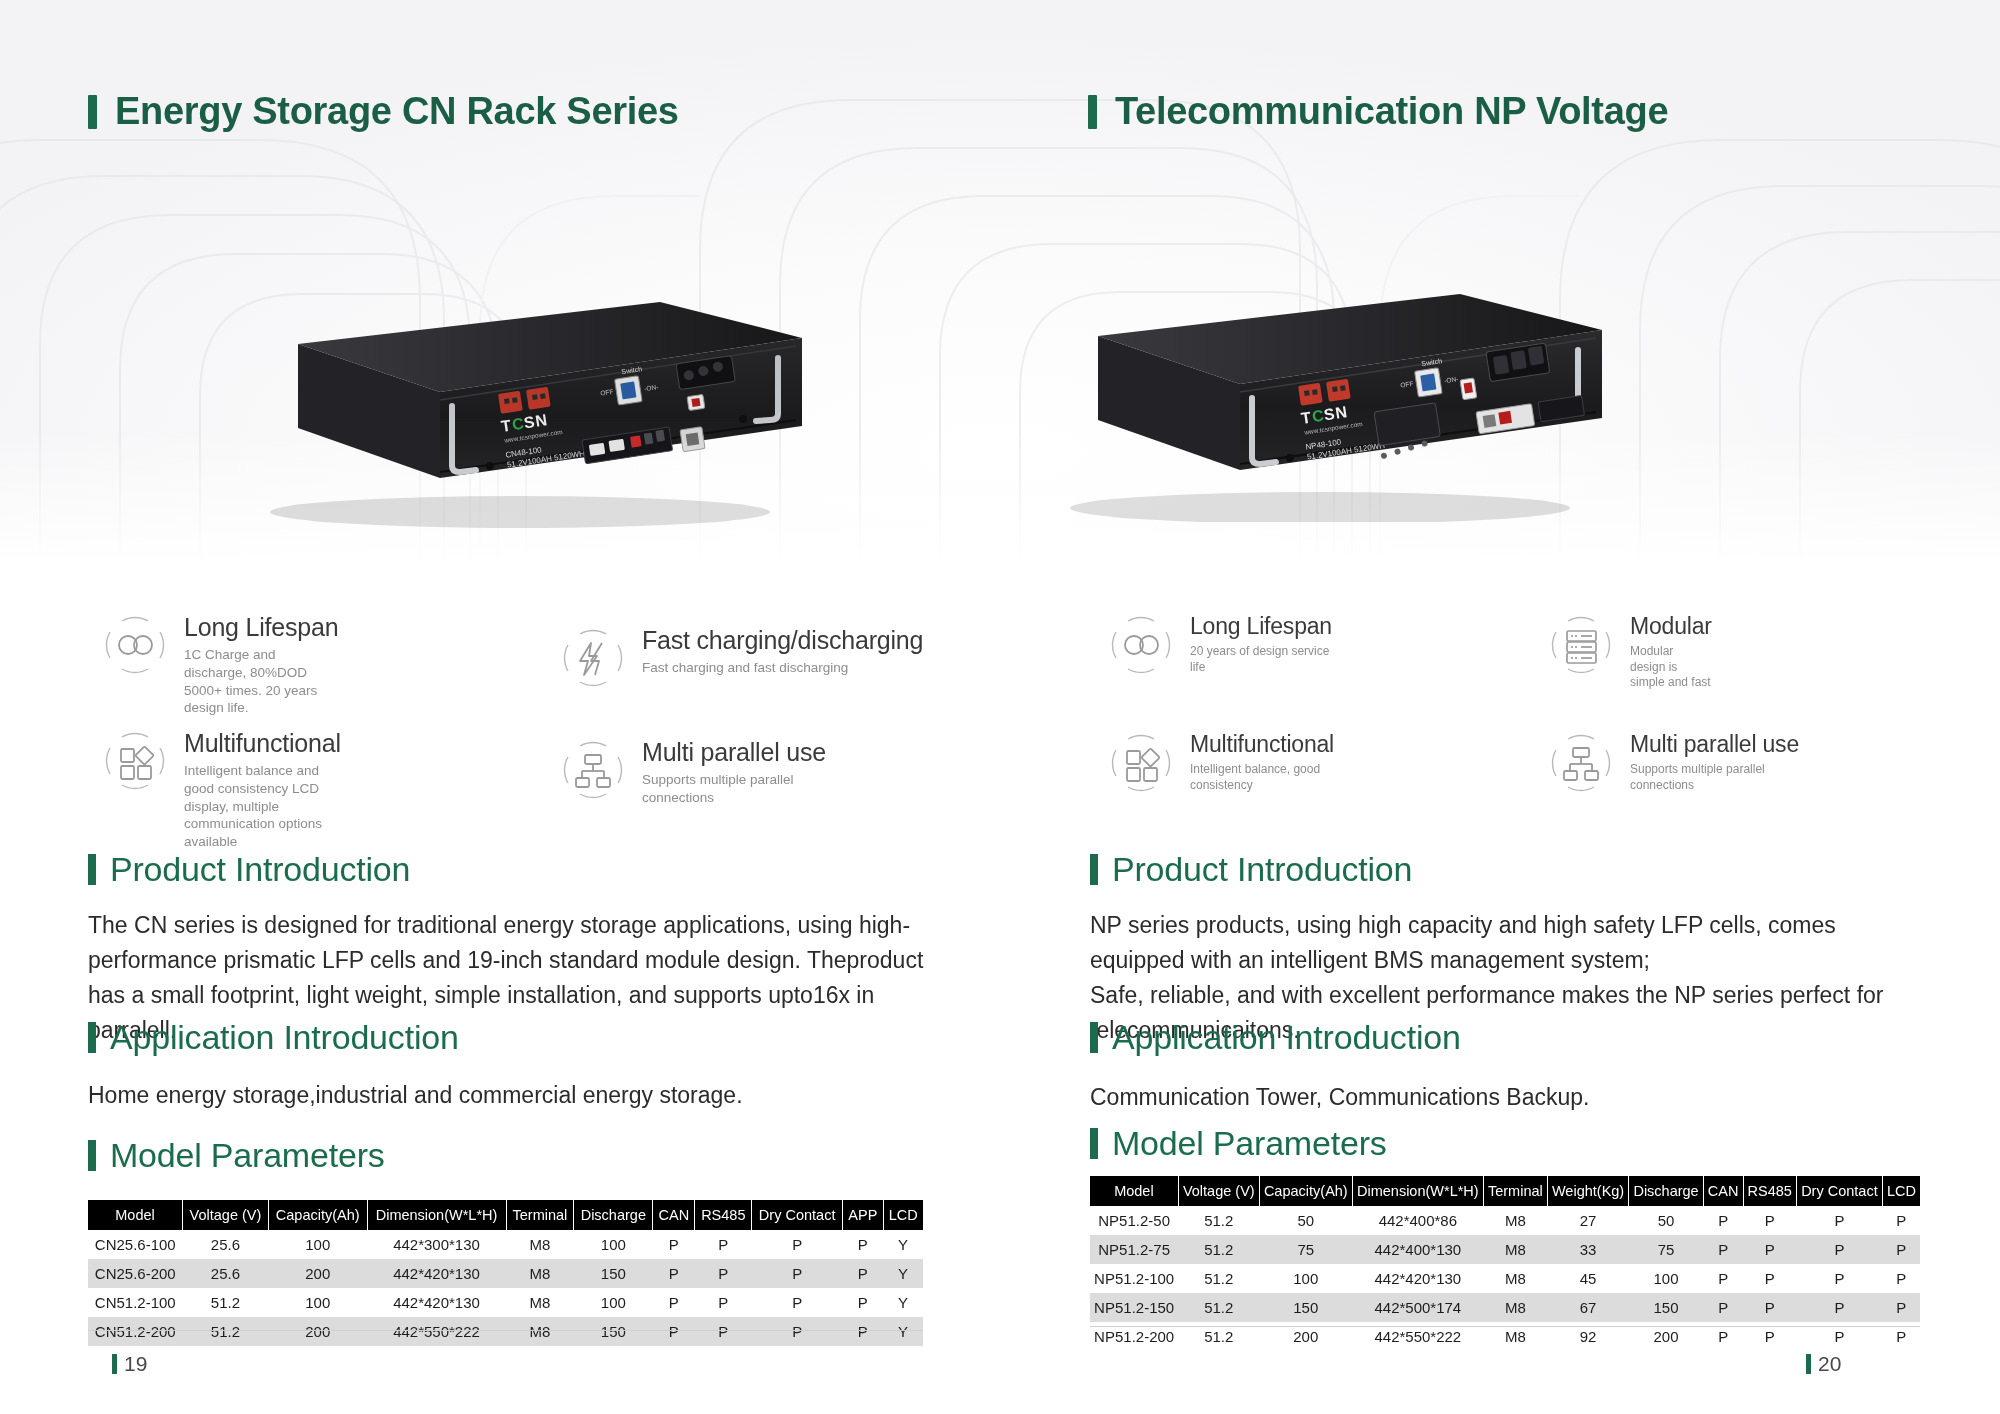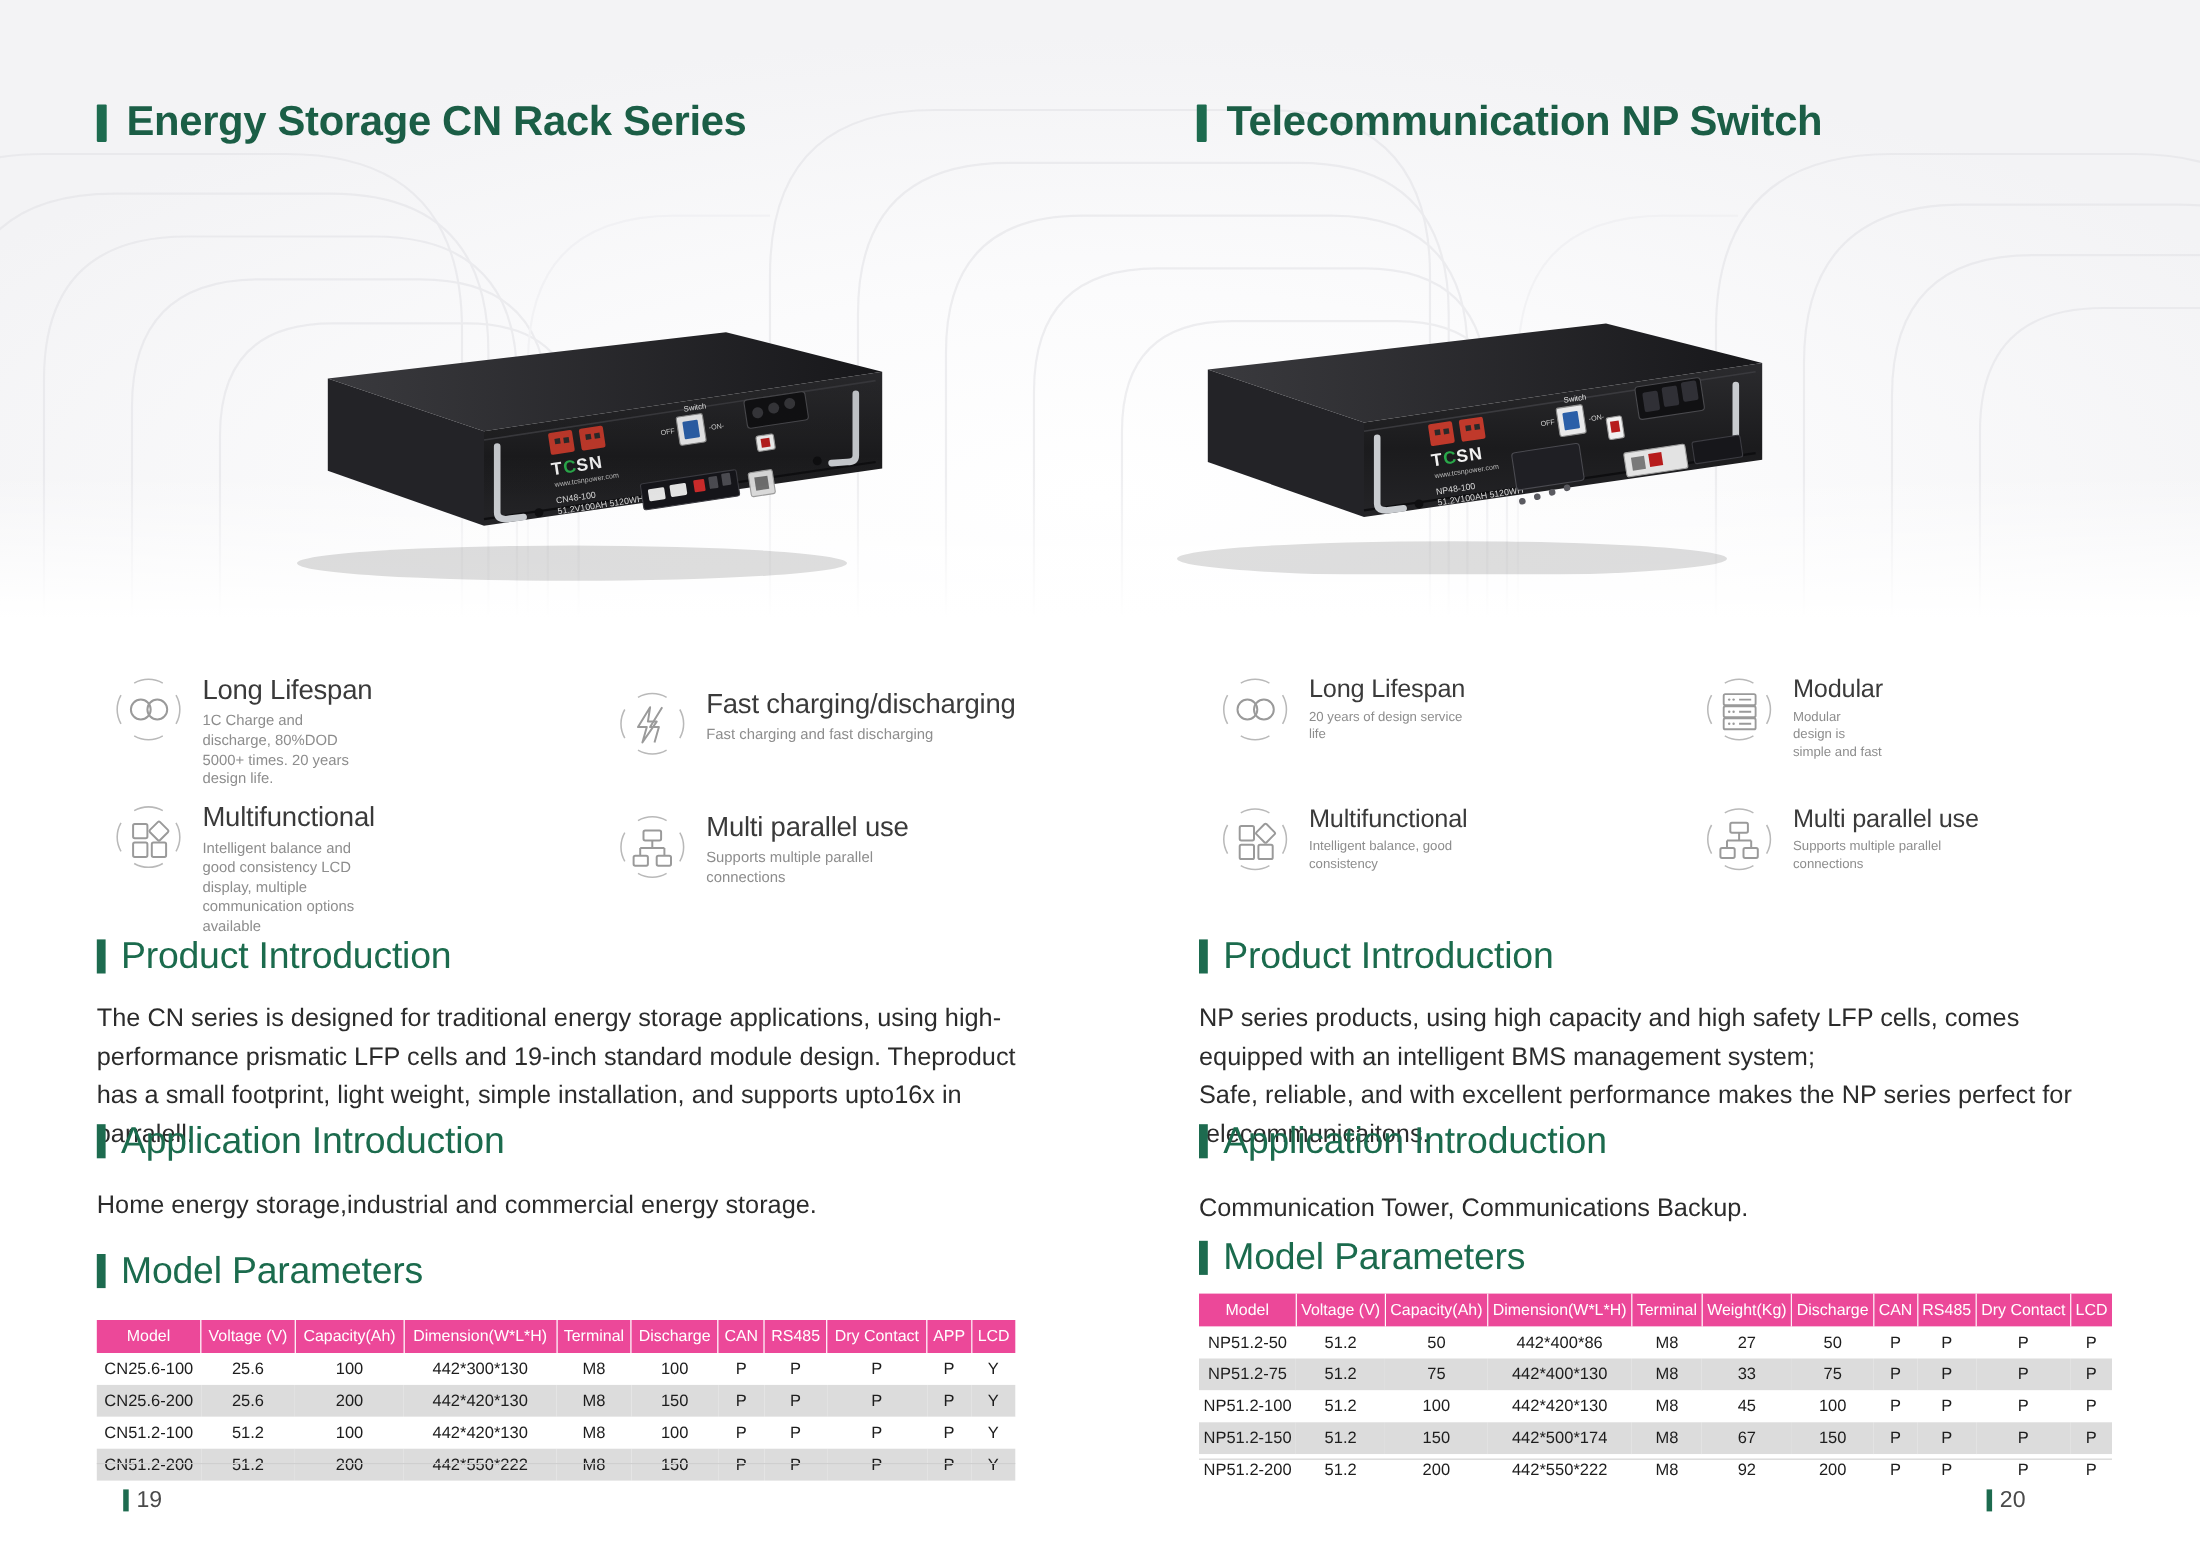--- a/index.html
+++ b/index.html
@@ -71,21 +71,21 @@
   .gh .ghtxt{font-size:34px;font-weight:400;color:#1b6b4d;letter-spacing:-.2px;}
 
   
   .para{
     position:absolute;font-size:23px;color:#2b2b2b;line-height:1.52;
   }
 
   
   .tbl{position:absolute;border-collapse:collapse;}
   .tbl th{
-    background:#ec4899;color:#ffffff;font-weight:400;
+    background:#000000;color:#ffffff;font-weight:400;
     font-size:14.5px;padding:7px 4px;text-align:center;
     border-right:1px solid #ffffff;white-space:nowrap;
   }
   .tbl th:last-child{border-right:none;margin-left:24px;}
   .tbl td{
     font-size:15px;color:#1d1d1d;padding:6px 4px;text-align:center;
     white-space:nowrap;
   }
   .tbl tbody tr:nth-child(even){background:#dcdcdc;}
   .tbl tbody tr:nth-child(odd){background:#ffffff;}
@@ -385,21 +385,21 @@
   <div class="pagenum" style="left:88px;top:1352px;">
     <span class="pbar"></span>
     <span class="pnum">19</span>
   </div>
 </div>
 
 <div class="col col-right">
 
   <div class="series-title" style="left:88px;top:90px;">
     <span class="bar"></span>
-    <span class="txt">Telecommunication NP Switch</span>
+    <span class="txt">Telecommunication NP Voltage</span>
   </div>
 
   <div class="photo" style="left:-10px;top:272px;width:640px;height:250px;">
     <svg viewBox="0 0 640 250" width="640" height="250">
       <defs>
         <linearGradient id="faceR" x1="0" y1="0" x2="0" y2="1">
           <stop offset="0%" stop-color="#2b2b2e"></stop>
             <stop offset="55%" stop-color="#1b1b1d"></stop>
             <stop offset="100%" stop-color="#242427"></stop>
         </linearGradient>

